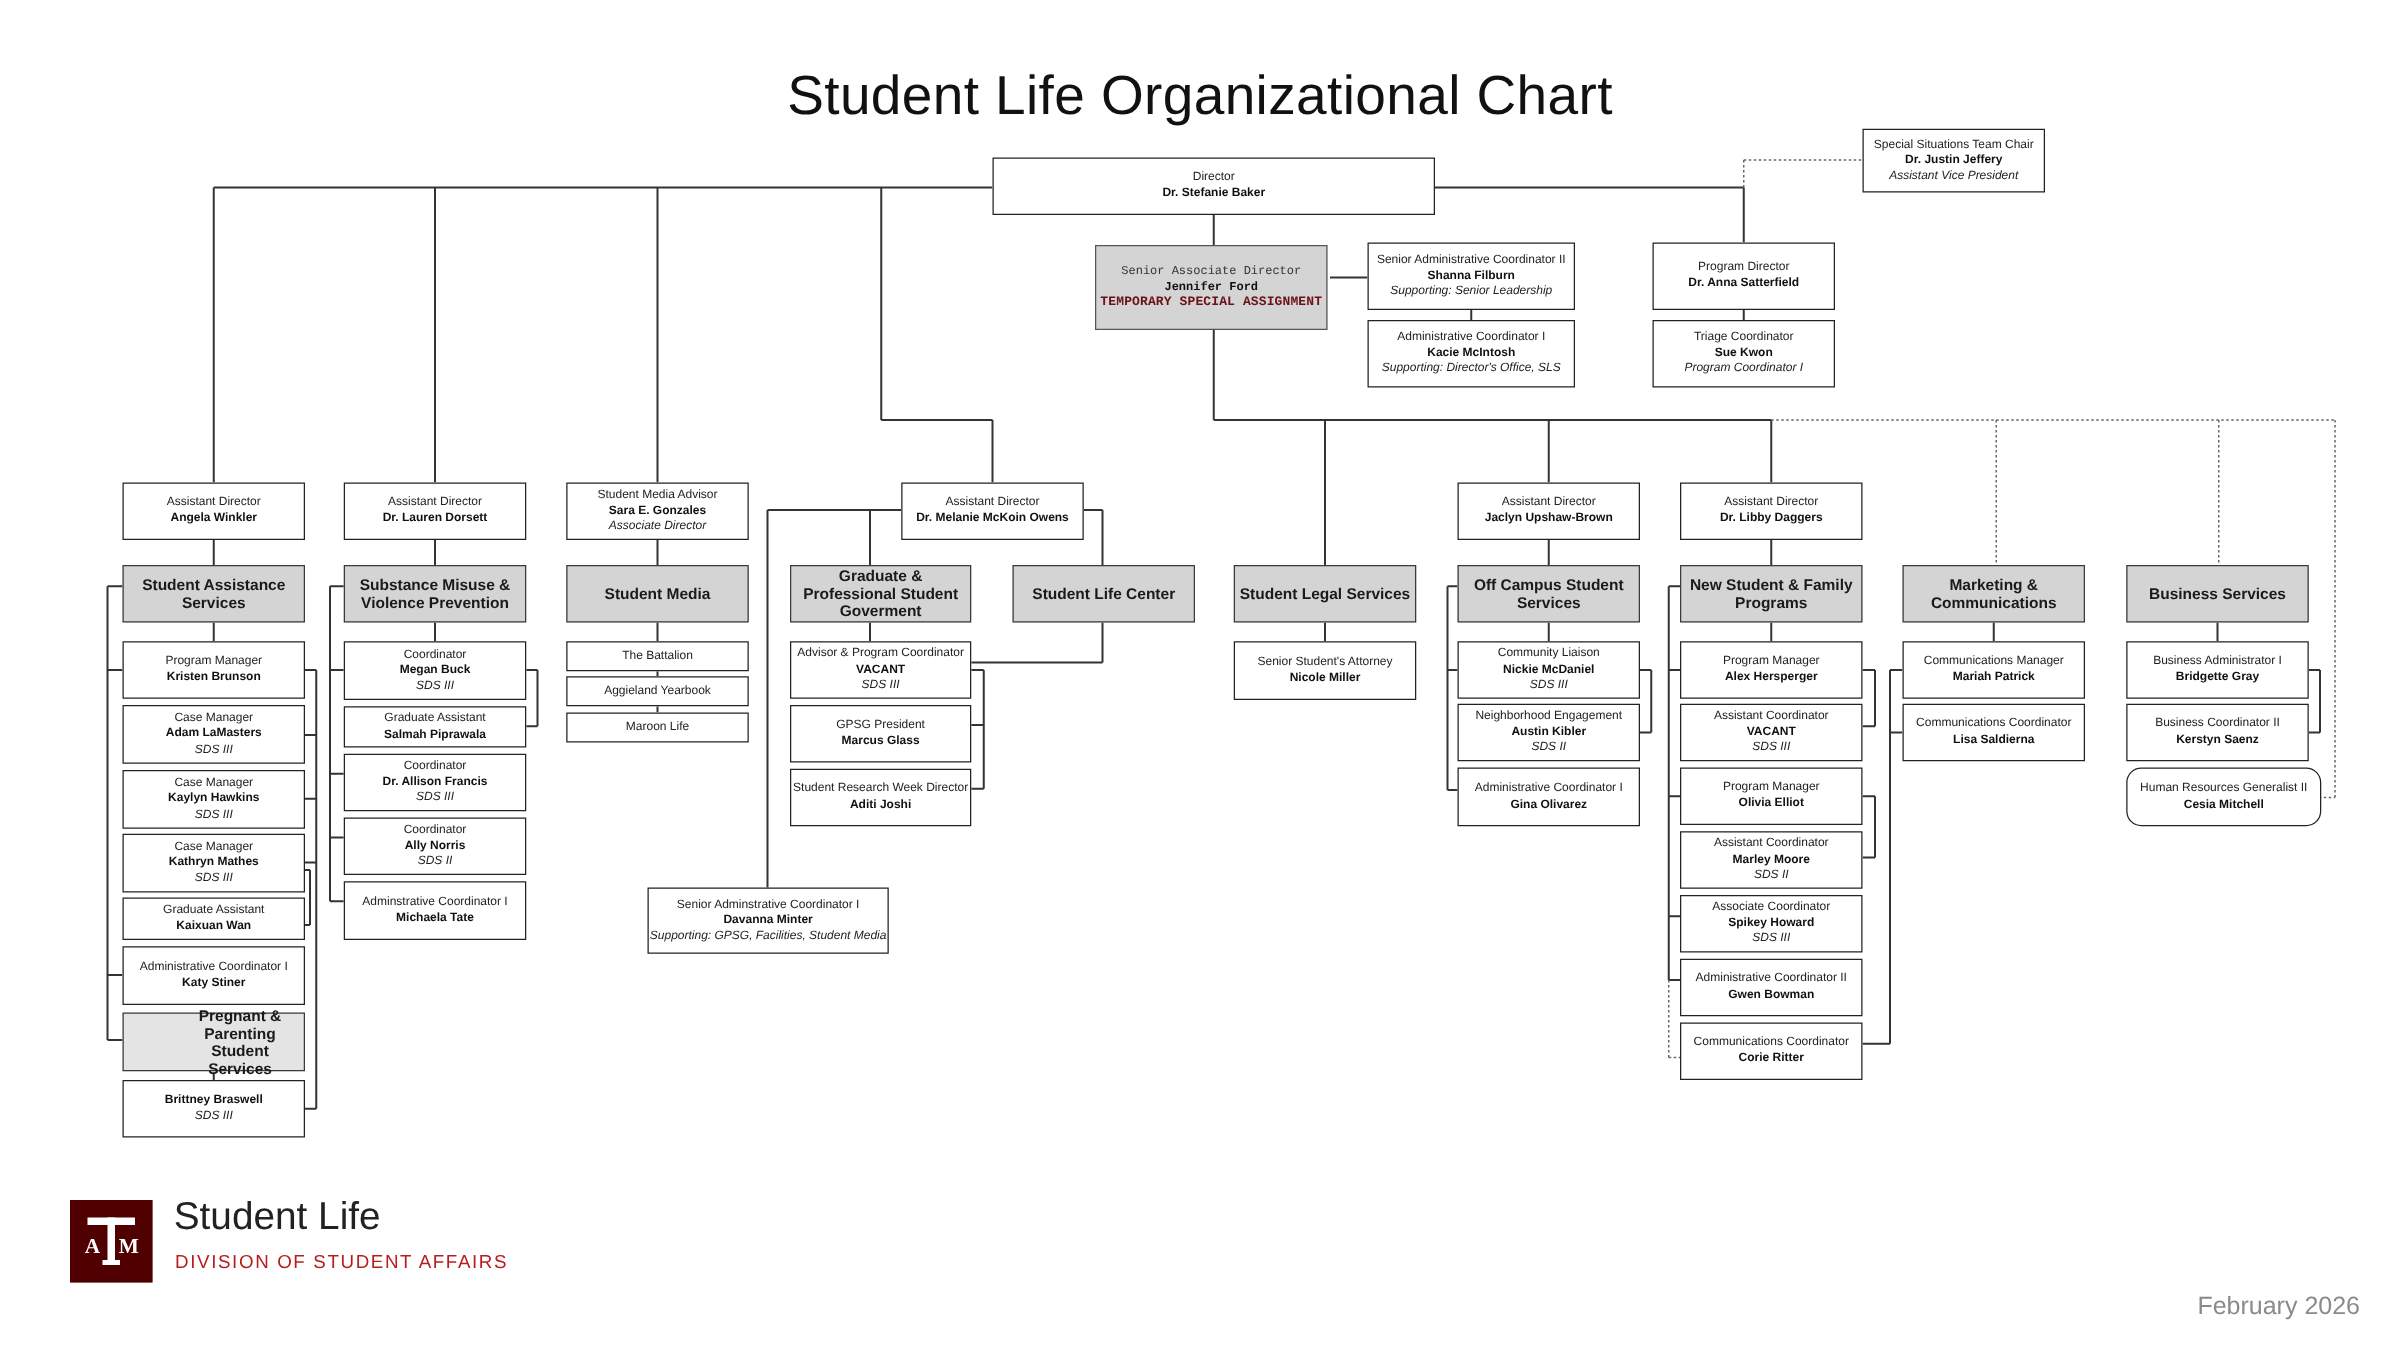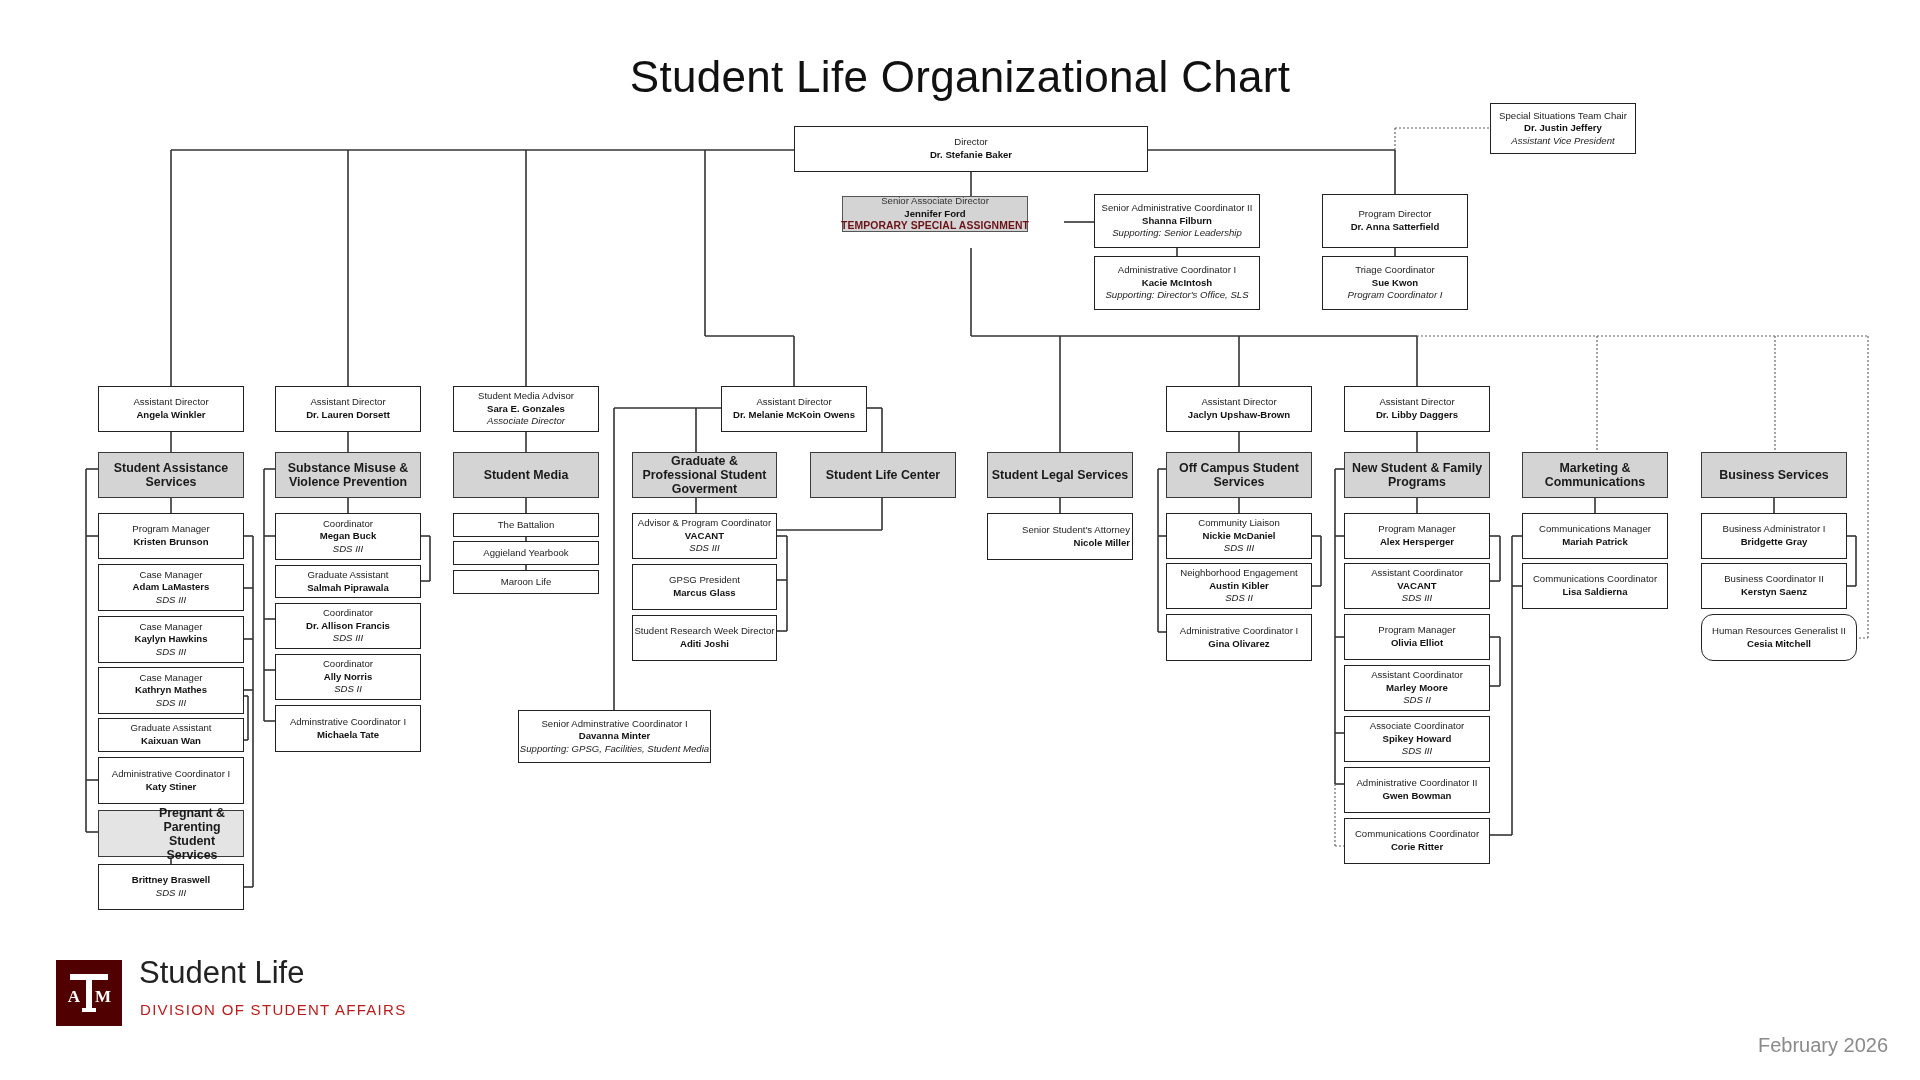--- a/index.html
+++ b/index.html
@@ -156,21 +156,21 @@
   <div class="role">Director</div>
   <div class="name">Dr. Stefanie Baker</div>
 </div>
 
 <div class="box" style="left:1490px;top:103px;width:146px;height:51px;">
   <div class="role">Special Situations Team Chair</div>
   <div class="name">Dr. Justin Jeffery</div>
   <div class="note">Assistant Vice President</div>
 </div>
 
-<div class="box grey" style="left:842px;top:196px;width:186px;height:36px;">
+<div class="box grey" style="left:876px;top:196px;width:186px;height:68px;font-family:Liberation Mono, monospace;">
   <div class="role">Senior Associate Director</div>
   <div class="name">Jennifer Ford</div>
   <div class="alert">TEMPORARY SPECIAL ASSIGNMENT</div>
 </div>
 
 <div class="box" style="left:1094px;top:194px;width:166px;height:54px;">
   <div class="role">Senior Administrative Coordinator II</div>
   <div class="name">Shanna Filburn</div>
   <div class="note">Supporting: Senior Leadership</div>
 </div>
@@ -308,21 +308,21 @@
 </div>
 <div class="box" style="left:518px;top:710px;width:193px;height:53px;">
   <div class="role">Senior Adminstrative Coordinator I</div>
   <div class="name">Davanna Minter</div>
   <div class="note">Supporting: GPSG, Facilities, Student Media</div>
 </div>
 
 <div class="box dept" style="left:987px;top:452px;width:146px;height:46px;">
   <div>Student Legal Services</div>
 </div>
-<div class="box" style="left:987px;top:513px;width:146px;height:47px;align-items:flex-end;">
+<div class="box" style="left:987px;top:513px;width:146px;height:47px;">
   <div class="role">Senior Student's Attorney</div>
   <div class="name">Nicole Miller</div>
 </div>
 
 <div class="box" style="left:1166px;top:386px;width:146px;height:46px;">
   <div class="role">Assistant Director</div>
   <div class="name">Jaclyn Upshaw-Brown</div>
 </div>
 <div class="box dept" style="left:1166px;top:452px;width:146px;height:46px;">
   <div>Off Campus Student Services</div>

